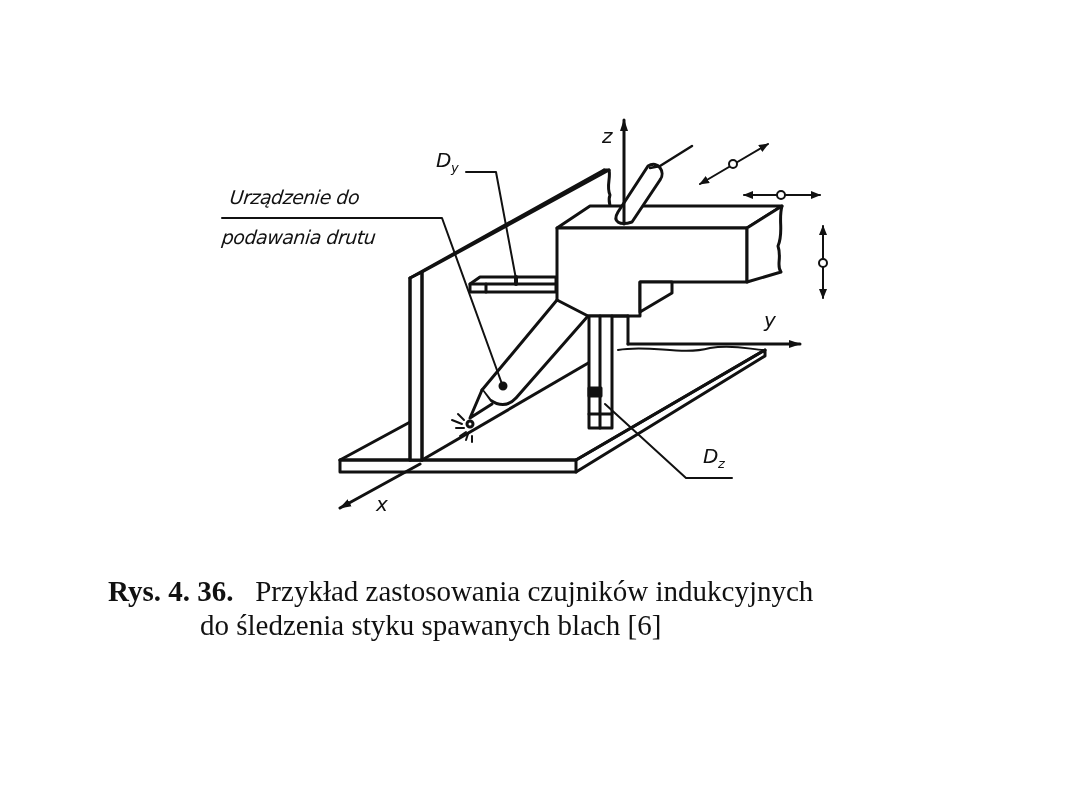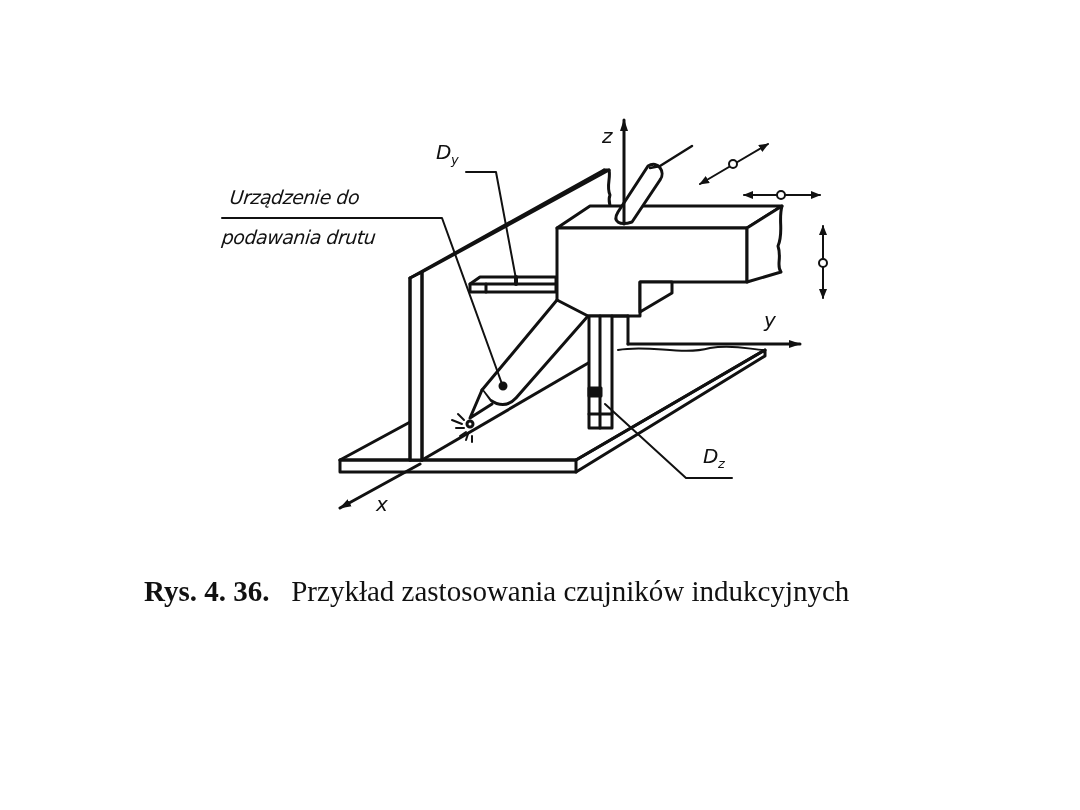--- a/index.html
+++ b/index.html
@@ -17,21 +17,20 @@
   .lbl-note { font-size: 19px; transform: skewX(-6deg); }
   .lbl-axis { font-size: 20px; }
   .lbl-sub { font-size: 13px; position: relative; top: 5px; }
   .caption {
     position: absolute;
     left: 108px; top: 574px;
     font-family: "Liberation Serif", serif;
     font-size: 29px;
     color: #111;
     line-height: 34px;
-    margin-left: 36px;
   }
   .caption .num { font-weight: bold; }
   .caption .line2 { padding-left: 92px; display: block; }
 </style>
 </head>
 <body>
 
 <div class="figure">
   <svg width="1080" height="810" viewBox="0 0 1080 810">
     <defs>
@@ -128,27 +127,28 @@
       <g stroke-width="2">
         <line x1="823" y1="226" x2="823" y2="298" marker-start="url(#arrs)" marker-end="url(#arrs)"></line>
         <circle cx="823" cy="263" r="4" fill="#fff"></circle>
       </g>
     </g>
   </svg>
 
   <div class="lbl lbl-note" style="left:230px; top:186px;">Urządzenie do</div>
   <div class="lbl lbl-note" style="left:222px; top:226px;">podawania drutu</div>
 
-  <div class="lbl lbl-axis" style="left:436px; top:140px;">
+  <div class="lbl lbl-axis" style="left:436px; top:148px;">
     <span>D</span><span class="lbl-sub">y</span>
   </div>
   <div class="lbl lbl-axis" style="left:703px; top:444px;">
     <span>D</span><span class="lbl-sub">z</span>
   </div>
 
   <div class="lbl lbl-axis" style="left:602px; top:124px;">z</div>
   <div class="lbl lbl-axis" style="left:764px; top:308px;">y</div>
   <div class="lbl lbl-axis" style="left:376px; top:492px;">x</div>
 
   <div class="caption">
     <span class="num">Rys. 4. 36.</span>&nbsp;&nbsp;&nbsp;<span>Przykład zastosowania czujników indukcyjnych</span>
+    <span class="line2">do śledzenia styku spawanych blach [6]</span>
   </div>
 </div>
 
 </body></html>

